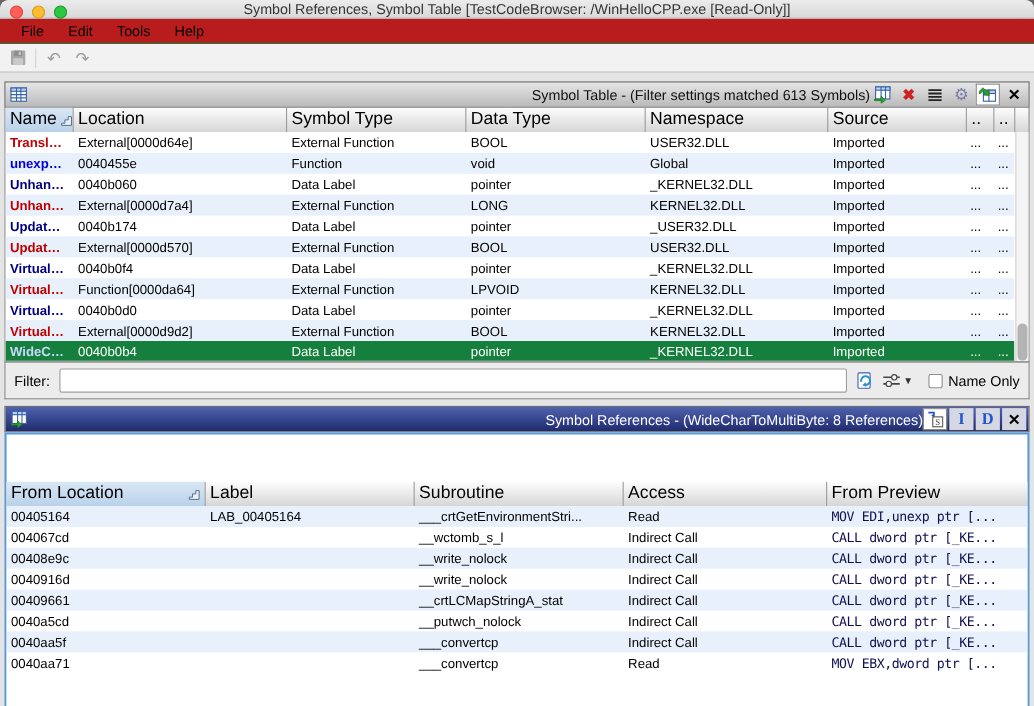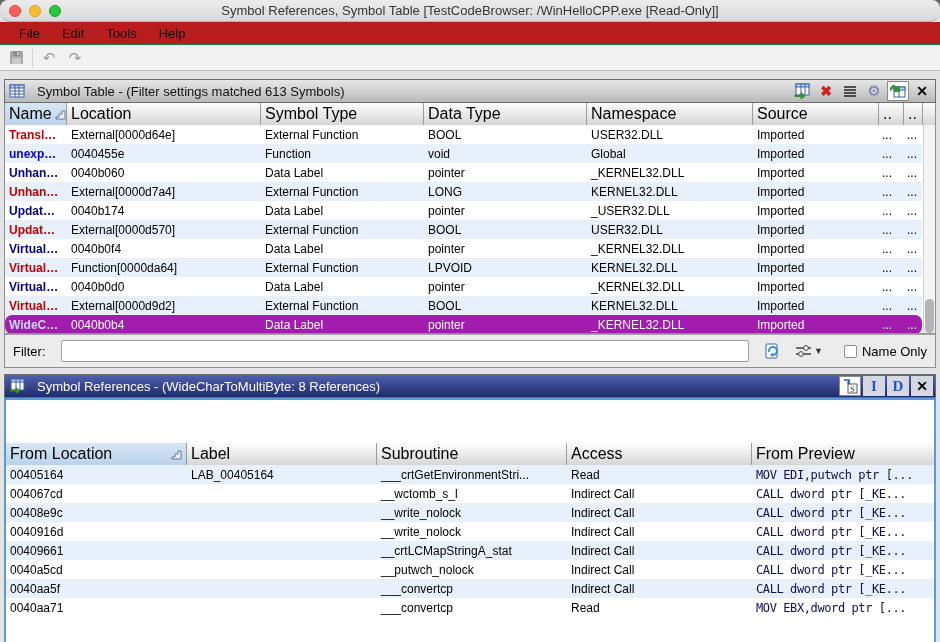--- a/index.html
+++ b/index.html
@@ -1,21 +1,21 @@
 <!DOCTYPE html>
 <html><head>
 <meta charset="utf-8">
 <style>
   * { box-sizing: border-box; margin: 0; padding: 0; }
   html,body { width: 940px; height: 642px; }
   body { font-family: "Liberation Sans", sans-serif; background:#666; }
   .window { width: 940px; height: 642px; background:#e4e4e4; border-radius: 8px 8px 0 0; overflow:hidden; display:flex; flex-direction:column; }
 
   
-  .titlebar { height:22px; background:linear-gradient(#ececec,#d9d9d9); border-bottom:1px solid #b3b3b3; position:relative; display:flex; align-items:center; justify-content:center; flex:0 0 auto;border-radius:11px;}
+  .titlebar { height:17px; background:linear-gradient(#ececec,#d9d9d9); border-bottom:1px solid #b3b3b3; position:relative; display:flex; align-items:center; justify-content:center; flex:0 0 auto;}
   .traffic { position:absolute; left:9px; top:5px; display:flex; gap:8px; }
   .dot { width:12px; height:12px; border-radius:50%; }
   .dot.red{ background:#ff5f57; border:1px solid #e0443e;}
   .dot.yellow{ background:#febc2e; border:1px solid #d89e24;}
   .dot.green{ background:#28c840; border:1px solid #1f9a31;}
   .win-title { font-size:13px; color:#353535; }
 
   
   .menubar { height:23px; background:#b91c1c; border-bottom:1px solid #15803d; display:flex; align-items:center; padding-left:8px; flex:0 0 auto;}
   .menu-item { font-size:13px; color:#000; padding:0 11px; }
@@ -25,57 +25,57 @@
   .tb-sep { width:1px; height:18px; background:#d2d2d2; }
   .tb-btn { width:20px; height:20px; display:flex; align-items:center; justify-content:center; color:#9a9a9a; font-size:15px; }
 
   
   .main { flex:1; padding:8px 4px 0 4px; display:flex; flex-direction:column; }
 
   
   .ptitle { height:24px; display:flex; align-items:center; padding:0 2px 0 4px; border:1px solid #6d6d6d; flex:0 0 auto;}
   .ptitle.inactive { background:linear-gradient(#e6e6e6,#b9b9b9); color:#111; }
   .ptitle.active { background:linear-gradient(#5062ae,#1f2a6e); color:#fff; }
-  .ptitle .txt { font-size:13px; margin-left:12px; flex:1; white-space:nowrap; overflow:hidden; }
+  .ptitle .txt { font-size:13px; margin-left:1px; flex:1; white-space:nowrap; overflow:hidden;text-align:right; }
   .ptitle-icons { display:flex; align-items:center; gap:2px; }
   .hbtn { width:22px; height:20px; display:flex; align-items:center; justify-content:center; }
   .hbtn.toggled { background:#fff; border:1px solid #8a8a8a; }
   .hbtn.graybg { background:#d5d8e2; }
   .x-close { font-size:14px; font-weight:bold; color:#000; }
   .x-red { font-size:14px; font-weight:bold; color:#cc2222; }
 
   
   .thead { display:flex; height:22px; background:linear-gradient(#fdfdfd,#d6d6d6); border-left:1px solid #8e8e8e; border-right:1px solid #8e8e8e; flex:0 0 auto;}
   .th { font-size:16px; color:#000; padding:0 4px; display:flex; align-items:center; border-right:1px solid #9b9b9b; overflow:hidden; white-space:nowrap; }
   .th.sorted { background:linear-gradient(#d9e7f5,#b9d2ea); }
   .th .sort-ic { margin-left:auto; padding-left:3px; display:flex; }
   .tbody { background:#fff; position:relative; border:1px solid #8e8e8e; border-top:none; flex:0 0 auto; overflow:hidden;}
   .trow { display:flex; height:19px; align-items:center; }
   .trow.stripe { background:#e8f0fb; }
-  .trow.selected { background:#a21caf;border-radius:7px; }
+  .trow.selected { background:#15803d; }
   .td { font-size:12px; color:#000; padding:0 4px; white-space:nowrap; overflow:hidden; }
   .trow.selected .td { color:#fff; }
   .td.name { font-weight:bold; }
   .td.name.red { color:#c00000; }
   .td.name.blue { color:#0000e0; }
   .td.name.navy { color:#000080; }
   .trow.selected .td.name { color:#c8d8ff; }
   .td.mono { font-family:"DejaVu Sans Mono", monospace; color:#10104f; font-size:12px; letter-spacing:-0.4px; }
 
   
   .st-c0{width:62px;} .st-c1{width:194px;} .st-c2{width:163px;} .st-c3{width:163px;}
   .st-c4{width:166px;} .st-c5{flex:1;} .st-c6{width:25px;} .st-c7{width:19px;}
   .st-sb-stub{width:12px; border-right:none;}
   .st-rows-wrap{ height:209px; position:relative; }
   .st-rows{ margin-right:13px; }
   .vscroll { position:absolute; right:0; top:0; width:12px; height:209px; background:#f4f4f4; border-left:1px solid #d0d0d0; }
   .vthumb { position:absolute; right:1px; width:9px; height:34px; bottom:1px; background:#b4b4b4; border-radius:5px; }
 
   
-  .filterbar { height:34px; background:#ececec; border:1px solid #8e8e8e; border-top:1px solid #a5a5a5; display:flex; align-items:center; padding:4px 8px; gap:15px; flex:0 0 auto;}
+  .filterbar { height:34px; background:#ececec; border:1px solid #8e8e8e; border-top:1px solid #a5a5a5; display:flex; align-items:center; padding:4px 8px; gap:8px; flex:0 0 auto;}
   .filter-label { font-size:13px; color:#000; }
   .filter-input { flex:1; height:22px; border:1px solid #9e9e9e; border-radius:2px; background:#fff; font-size:12px; padding:0 4px; font-family:"Liberation Sans", sans-serif;}
   .fbtn { display:flex; align-items:center; justify-content:center; height:20px; }
   .caret { font-size:9px; color:#333; margin-left:2px; }
   .checkbox { width:13px; height:13px; border:1px solid #8f8f8f; border-radius:2px; background:#fff; display:inline-block; }
   .cb-label { font-size:13px; color:#000; margin-left:5px; }
   .cb-wrap { display:flex; align-items:center; margin-left:6px;justify-content:center; }
 
   .splitter { height:6px; flex:0 0 auto; }
 
@@ -374,21 +374,21 @@
           <div class="th sr-c2">Subroutine</div>
           <div class="th sr-c3">Access</div>
           <div class="th sr-c4">From Preview</div>
         </div>
       <div class="tbody" id="sr-body">
           <div class="trow stripe">
             <div class="td sr-c0">00405164</div>
             <div class="td sr-c1">LAB_00405164</div>
             <div class="td sr-c2">___crtGetEnvironmentStri...</div>
             <div class="td sr-c3">Read</div>
-            <div class="td sr-c4 mono">MOV EDI,putwch ptr [...</div>
+            <div class="td sr-c4 mono">MOV EDI,unexp ptr [...</div>
           </div>
           <div class="trow">
             <div class="td sr-c0">004067cd</div>
             <div class="td sr-c1"></div>
             <div class="td sr-c2">__wctomb_s_l</div>
             <div class="td sr-c3">Indirect Call</div>
             <div class="td sr-c4 mono">CALL dword ptr [_KE...</div>
           </div>
           <div class="trow stripe">
             <div class="td sr-c0">00408e9c</div>

